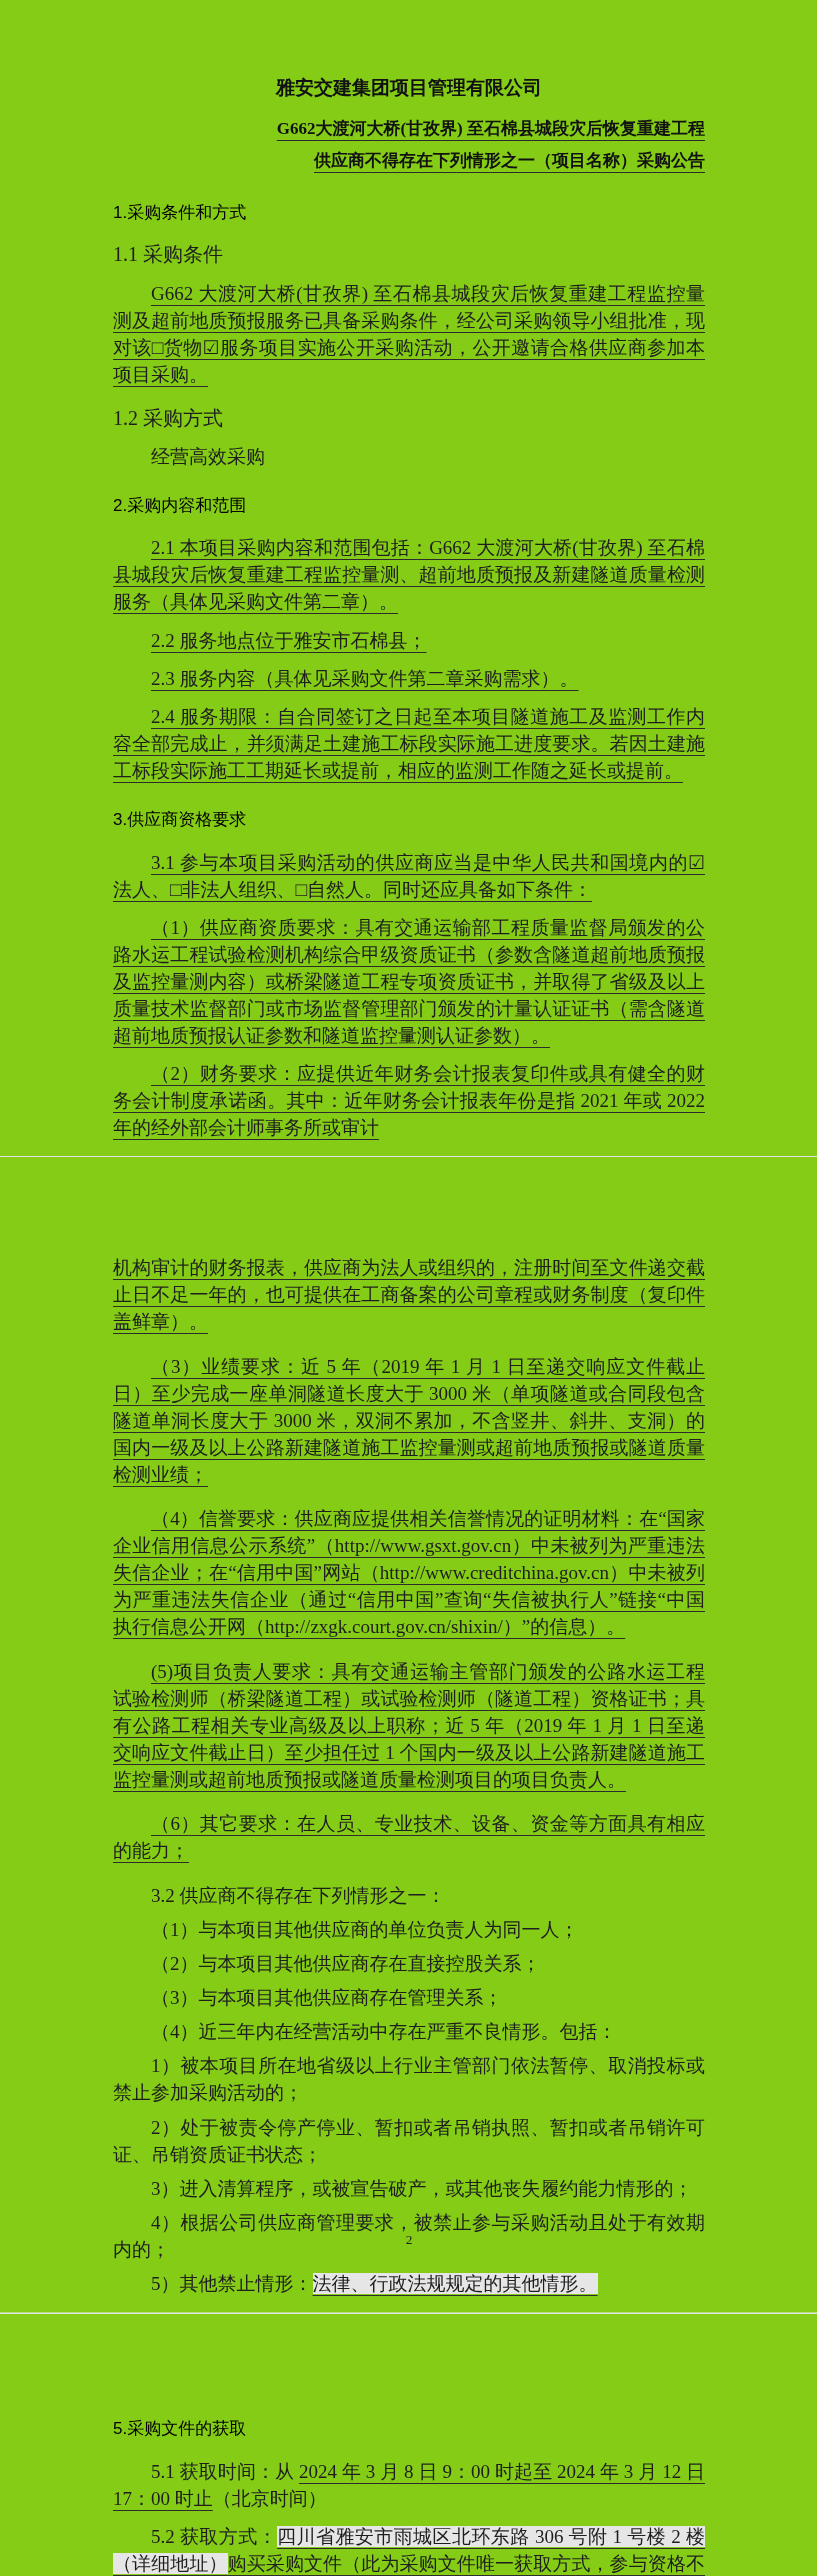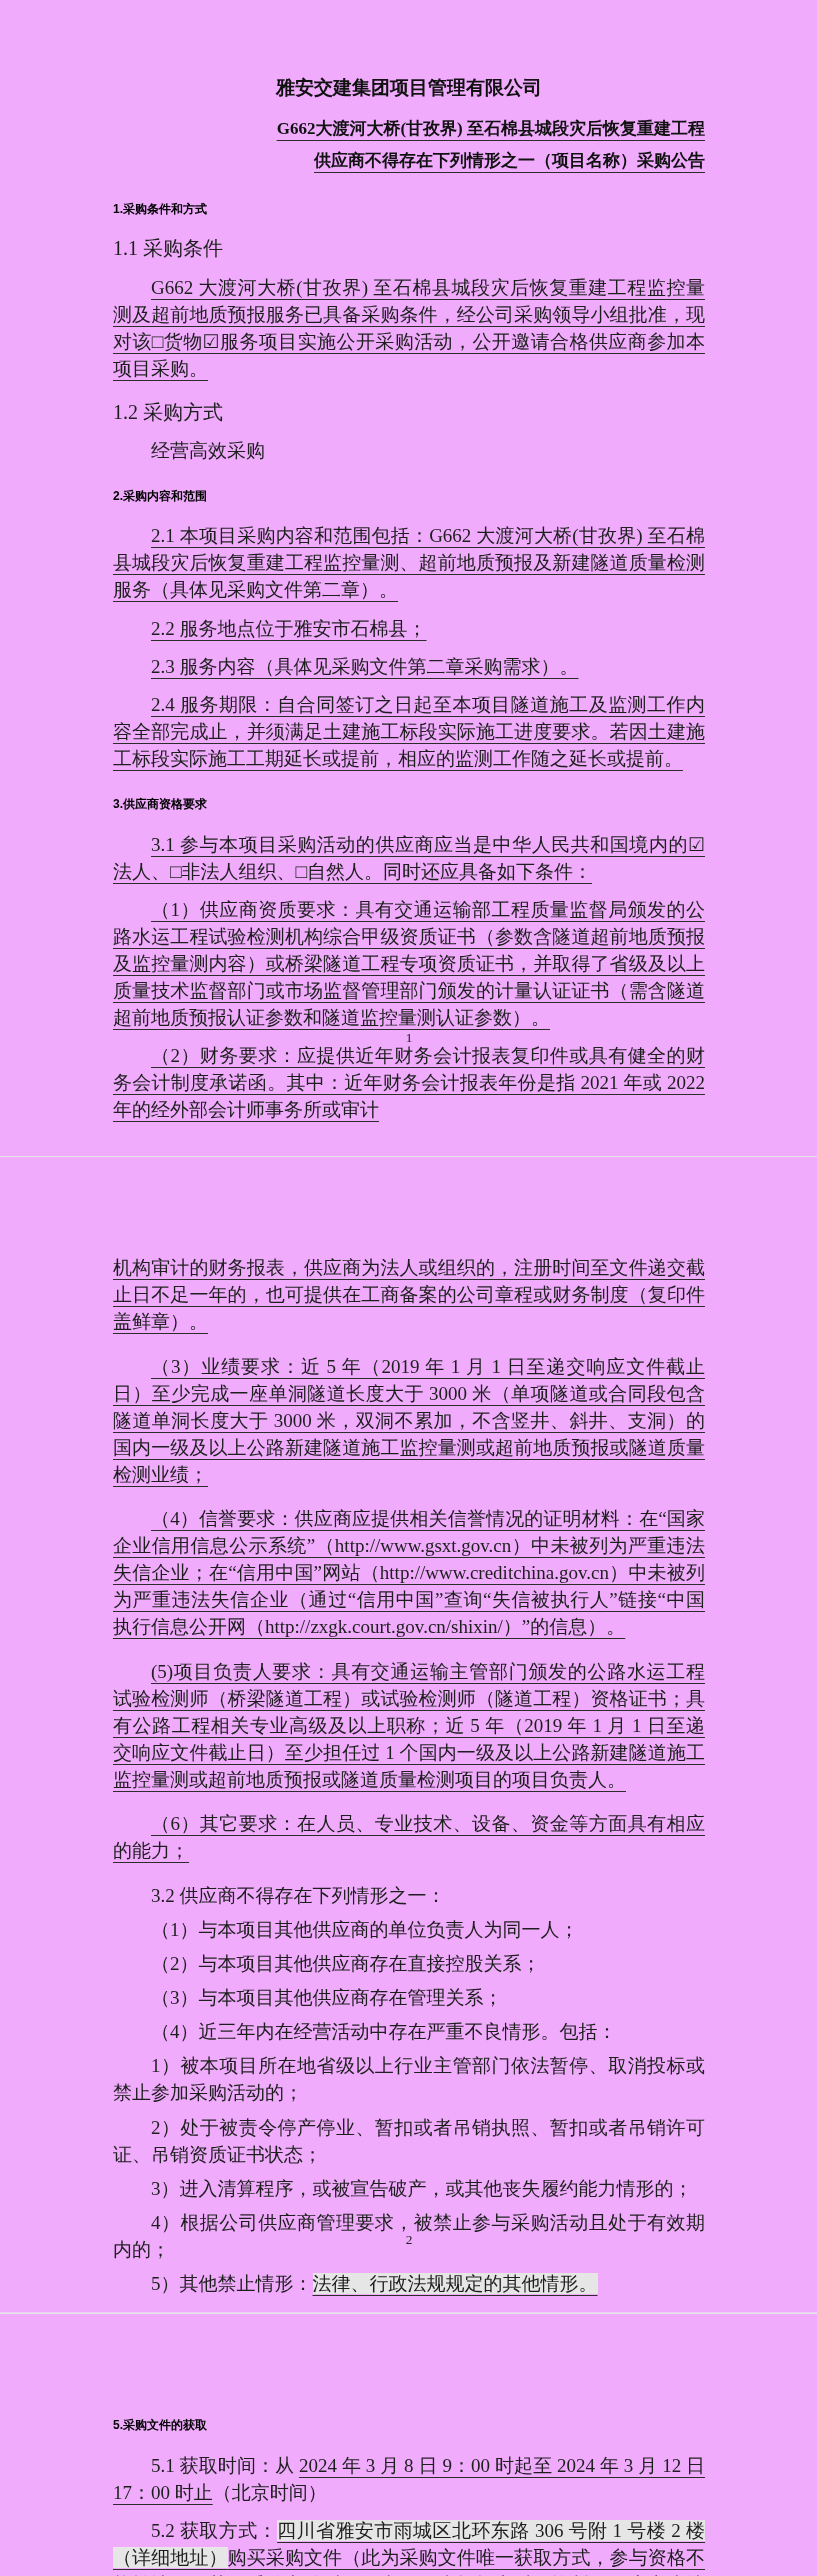--- a/index.html
+++ b/index.html
@@ -1,22 +1,22 @@
 <!DOCTYPE html>
 <html style="font-size:8.2px"><head>
 <meta charset="utf-8">
 <style>
   html,body{margin:0;padding:0;background:#ffffff;}
   body{width:818px;font-family:"Liberation Serif", serif;color:#1e1e1e;}
-  .page{position:relative;width:818px;height:1156px;overflow:hidden;background:#f0abfc;}
+  .page{position:relative;width:818px;height:1156px;overflow:hidden;background:#84cc16;}
   .page + .page{border-top:1px solid #e4e4e4;box-shadow:0 -0.5px 0 #efefef inset;}
   .content{padding:0 113px;}
   .org-title{padding-top:75px;text-align:center;font-size:19px;font-weight:bold;color:#111;}
   .proj-title{margin-top:12.4px;text-align:right;font-size:17px;font-weight:bold;line-height:32px;color:#111;}
-  .sec-h{font-family:"Liberation Sans", sans-serif;font-size:12px;font-weight:bold;color:#000;margin-top:24px;}
+  .sec-h{font-family:"Liberation Sans", sans-serif;font-size:17px;font-weight:normal;color:#000;margin-top:24px;}
   .sub-label{font-size:20px;margin-top:17px;}
   .para{font-size:19px;line-height:27px;text-align:justify;margin-top:11.3px;}
   .mt-lg{margin-top:17.5px;}
   .mt-md{margin-top:13.4px;}
   .mt-sm{margin-top:7.2px;}
   .indent{text-indent:2em;}
   .u{text-decoration:underline;text-underline-offset:4.6px;text-decoration-thickness:1px;text-decoration-color:#2c2c2c;}
   .proj-title .u{text-underline-offset:6.2px;}
   .shade{background:#e6e6e6;margin-top:41px;}
   .bold{font-weight:bold;}

